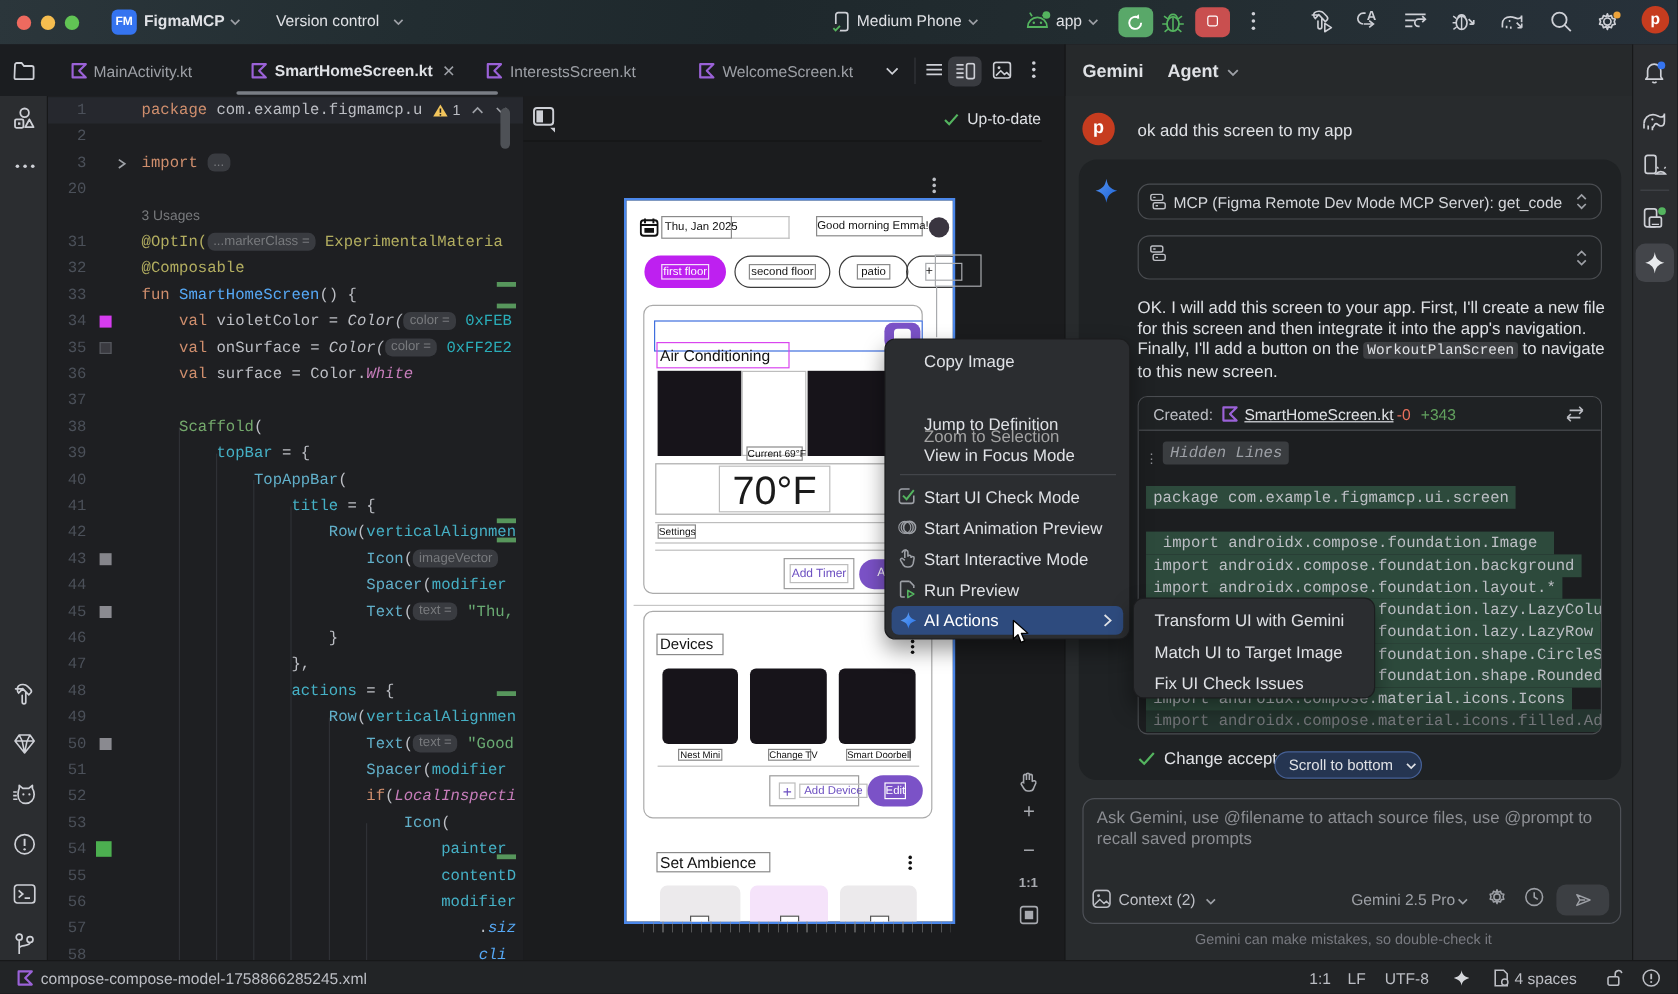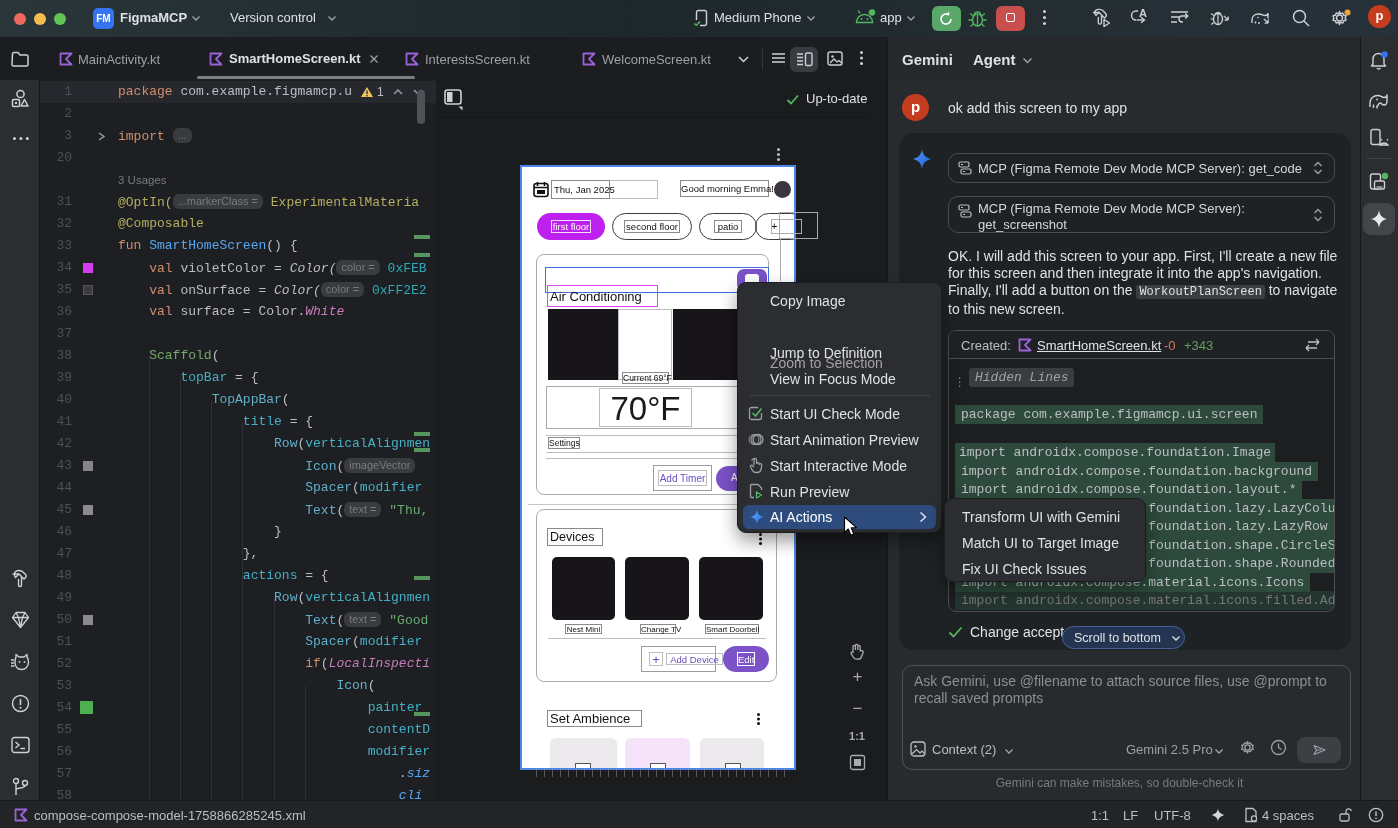--- a/index.html
+++ b/index.html
@@ -453,21 +453,20 @@
     <svg class="abs" style="left:444px;top:80px;" width="12" height="16" viewBox="0 0 12 16">
         <path d="M2.5 6 L6 2.5 L9.5 6 M2.5 10 L6 13.5 L9.5 10" stroke="#9DA0A6" stroke-width="1.4" fill="none"></path>
       </svg>
 
     <div class="abs" style="left:80px;top:116px;width:387px;height:37px;border:1px solid #4A4D51;border-radius:10px;"></div>
     <svg class="abs" style="left:90px;top:124px;" width="14" height="14" viewBox="0 0 14 14">
       <rect x="1" y="1" width="10" height="5" rx="1.5" fill="none" stroke="#BCBEC4" stroke-width="1.2"></rect>
       <rect x="3" y="8" width="10" height="5" rx="1.5" fill="none" stroke="#BCBEC4" stroke-width="1.2"></rect>
       <path d="M3 3.5 H5 M5 10.5 H7" stroke="#BCBEC4" stroke-width="1.2"></path>
     </svg>
-    <div class="abs" style="left:110px;top:121px;font-size:13px;color:#D5D7DB;line-height:16px;">MCP (Figma Remote Dev Mode MCP Server):<br>get_screenshot</div>
     <svg class="abs" style="left:444px;top:127px;" width="12" height="16" viewBox="0 0 12 16">
         <path d="M2.5 6 L6 2.5 L9.5 6 M2.5 10 L6 13.5 L9.5 10" stroke="#9DA0A6" stroke-width="1.4" fill="none"></path>
       </svg>
 
     <div class="abs" style="left:80px;top:168px;width:395px;font-size:14px;line-height:17px;color:#DFE1E5;">OK. I will add this screen to your app. First, I'll create a new file for this screen and then integrate it into the app's navigation. Finally, I'll add a button on the <span style="font-family:'Liberation Mono',monospace;font-size:12px;background:#3C3E41;border-radius:3px;padding:0 3px;">WorkoutPlanScreen</span> to navigate to this new screen.</div>
 
     <div class="abs" style="left:80px;top:250px;width:387px;height:282px;border:1px solid #4A4D51;border-radius:8px;overflow:hidden;background:#1C1E20;">
       <div class="abs" style="left:0;top:0;width:387px;height:28px;background:#1F2224;border-bottom:1px solid #4A4D51;"></div>
       <div class="abs" style="left:12px;top:7px;font-size:13px;color:#BCBEC4;">Created:</div>
       <svg class="abs" style="left:69px;top:7px;" width="14" height="14" viewBox="0 0 14 14">
@@ -478,21 +477,21 @@
       <div class="abs" style="left:235px;top:7px;font-size:13px;color:#61A05E;">+343</div>
       <svg class="abs" style="left:355px;top:7px;" width="17" height="14" viewBox="0 0 17 14">
         <path d="M1 4 H12 M12 4 L9 1 M12 4 L9 7" stroke="#BCBEC4" stroke-width="1.3" fill="none" transform="translate(3,0)"></path>
         <path d="M16 10 H5 M5 10 L8 7 M5 10 L8 13" stroke="#BCBEC4" stroke-width="1.3" fill="none" transform="translate(-3,0)"></path>
       </svg>
       <div class="abs" style="left:9px;top:42px;width:3px;font-size:12px;color:#8C8E93;line-height:4px;">.<br>.<br>.</div>
       <div class="abs" style="left:20px;top:37px;width:105px;height:19px;background:#3A3D40;border-radius:3px;"></div>
       <div class="abs" style="left:26px;top:39px;font:italic 13px/15px 'Liberation Mono',monospace;color:#9DA0A6;">Hidden Lines</div>
       <div id="chatcode" style="position:absolute;left:0;top:0;width:387px;height:282px;font:13px/18px 'Liberation Mono',monospace;color:#BCBEC4;white-space:nowrap;text-decoration:underline;">
         <div style="position:absolute;left:6px;top:75px;"><span style="background:#2D4A3C;padding:2px 6px;">package com.example.figmamcp.ui.screen</span></div>
-        <div style="position:absolute;left:6px;top:113px;"><span style="background:#2D4A3C;padding:2px 4px;">import androidx.compose.foundation.Image</span></div>
+        <div style="position:absolute;left:6px;top:113px;"><span style="background:#2D4A3C;padding:2px 14px;">import androidx.compose.foundation.Image</span></div>
         <div style="position:absolute;left:6px;top:131.5px;"><span style="background:#2D4A3C;padding:2px 6px;">import androidx.compose.foundation.background</span></div>
         <div style="position:absolute;left:6px;top:150px;"><span style="background:#2D4A3C;padding:2px 6px;">import androidx.compose.foundation.layout.*</span></div>
         <div style="position:absolute;left:6px;top:168.5px;"><span style="background:#2D4A3C;padding:2px 6px;">import androidx.compose.foundation.lazy.LazyColu</span></div>
         <div style="position:absolute;left:6px;top:187px;"><span style="background:#2D4A3C;padding:2px 6px;">import androidx.compose.foundation.lazy.LazyRow</span></div>
         <div style="position:absolute;left:6px;top:205.5px;"><span style="background:#2D4A3C;padding:2px 6px;">import androidx.compose.foundation.shape.CircleS</span></div>
         <div style="position:absolute;left:6px;top:224px;"><span style="background:#2D4A3C;padding:2px 6px;">import androidx.compose.foundation.shape.Rounded</span></div>
         <div style="position:absolute;left:6px;top:242.5px;"><span style="background:#2D4A3C;padding:2px 6px;">import androidx.compose.material.icons.Icons</span></div>
         <div style="position:absolute;left:6px;top:261px;opacity:.55;"><span style="background:#2D4A3C;padding:2px 6px;">import androidx.compose.material.icons.filled.Ad</span></div>
       </div>
     </div>

